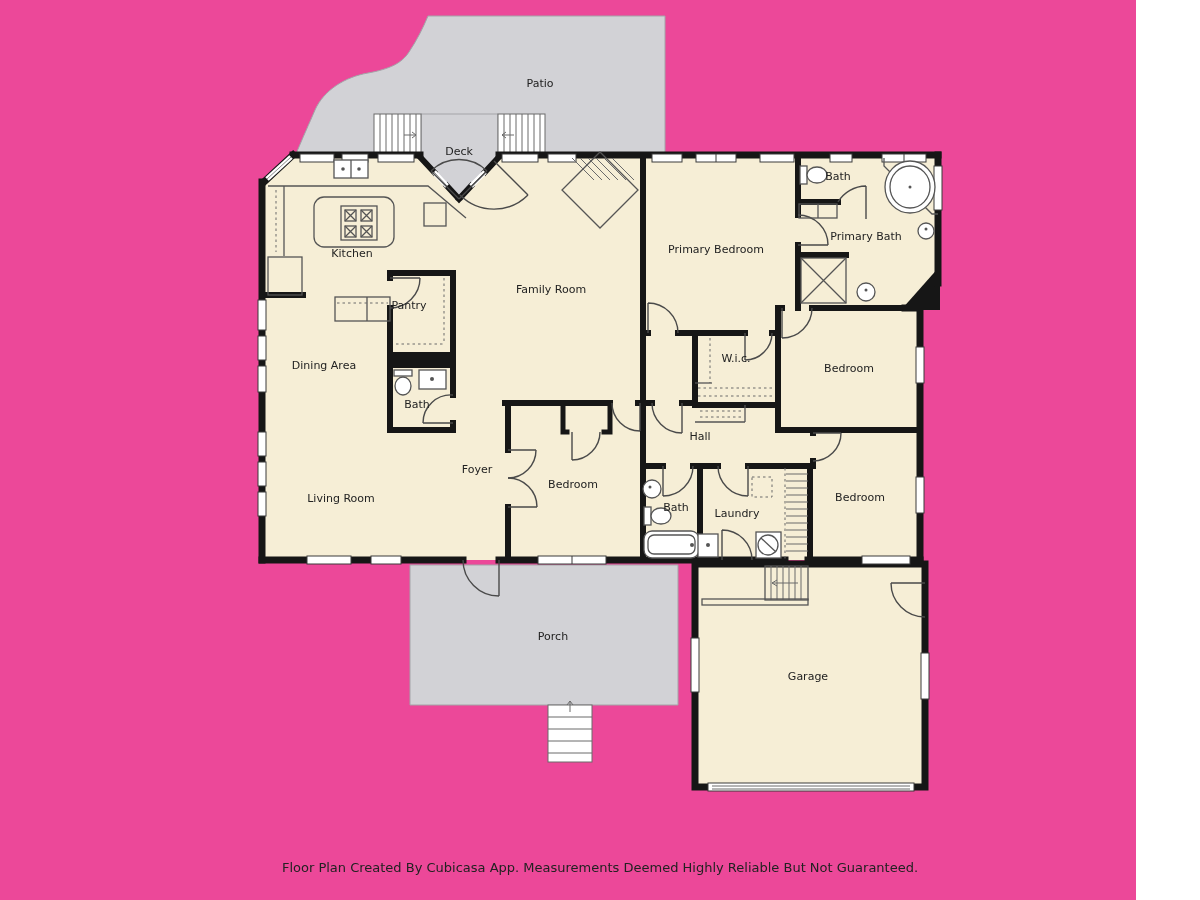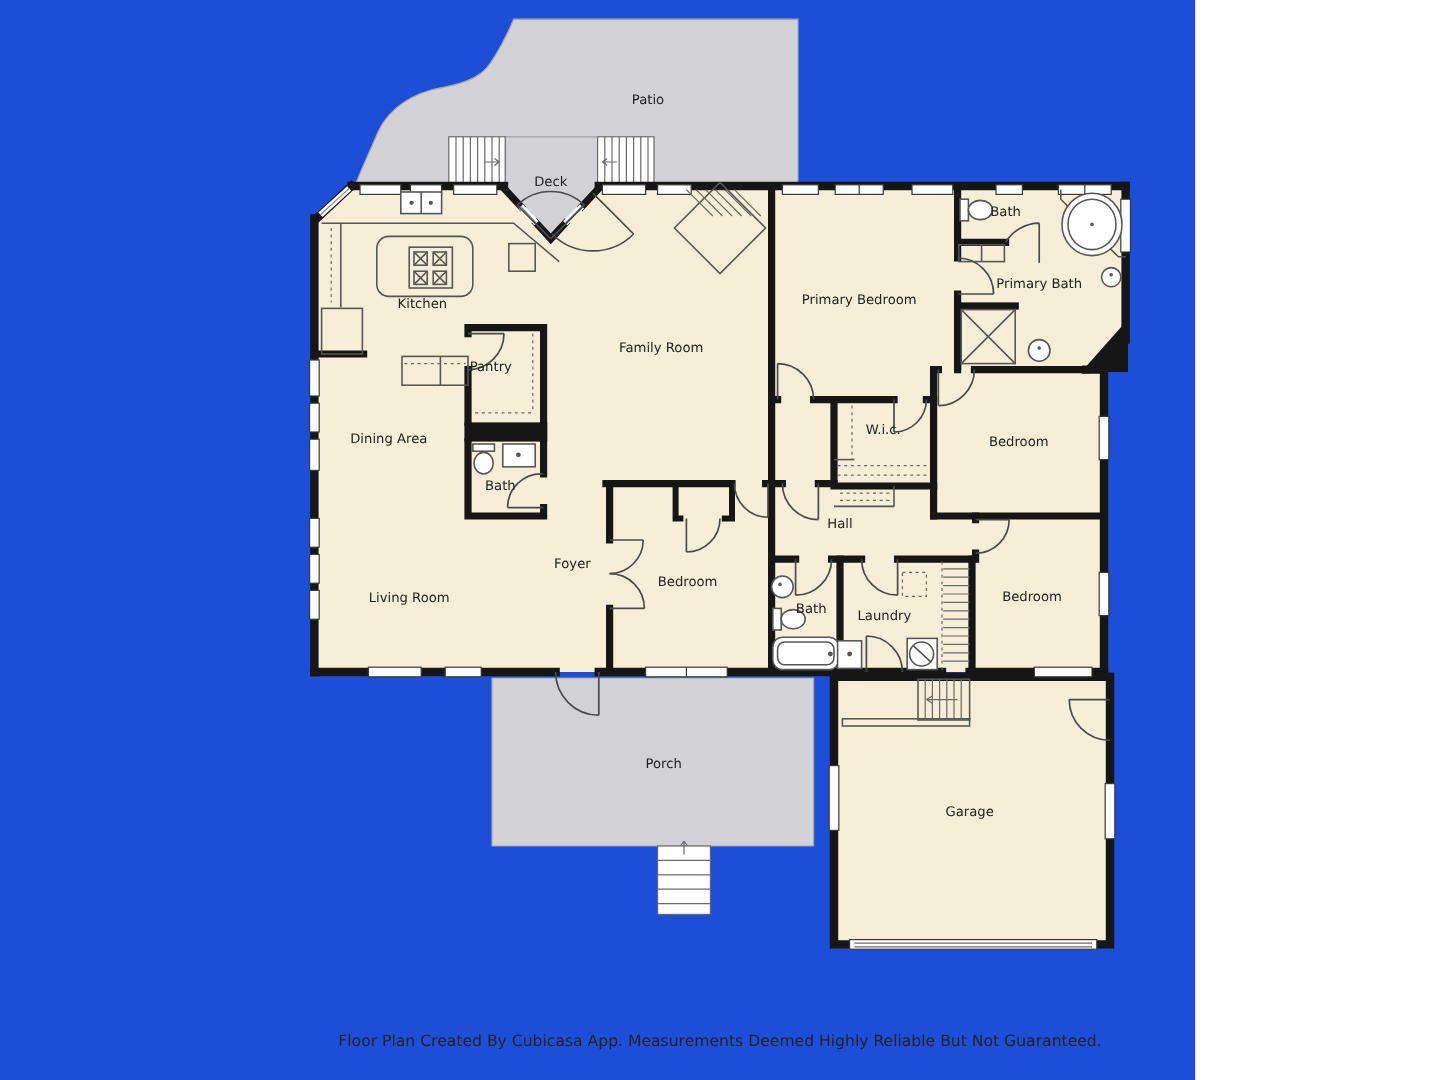--- a/index.html
+++ b/index.html
@@ -5,21 +5,21 @@
   :root{
     --room-fill:#f6eed6;
     --outdoor-fill:#d2d2d6;
     --wall:#161616;
     --thin:#555555;
     --label:#222222;
     --win-edge:#3a3a3a;
   }
   html,body{margin:0;padding:0;background:#ffffff;}
   .plan-wrap{
-    position:relative;width:996px;height:900px;background:#1d4ed8;
+    position:relative;width:1136px;height:900px;background:#ec4899;
     font-family:"DejaVu Sans","Liberation Sans",sans-serif;
   }
   svg{position:absolute;left:0;top:0;}
   text{fill:var(--label);font-size:11px;font-family:"DejaVu Sans","Liberation Sans",sans-serif;}
   text.footer{font-size:13px;}
   .wall{stroke:var(--wall);stroke-linecap:square;fill:none;}
   .w7{stroke-width:7;} .w6{stroke-width:6;} .w5{stroke-width:5;}
   .thin{stroke:var(--thin);stroke-width:1.3;fill:none;}
   .thinf{stroke:var(--thin);stroke-width:1.3;fill:var(--room-fill);}
   .thinw{stroke:var(--thin);stroke-width:1.3;fill:#ffffff;}

